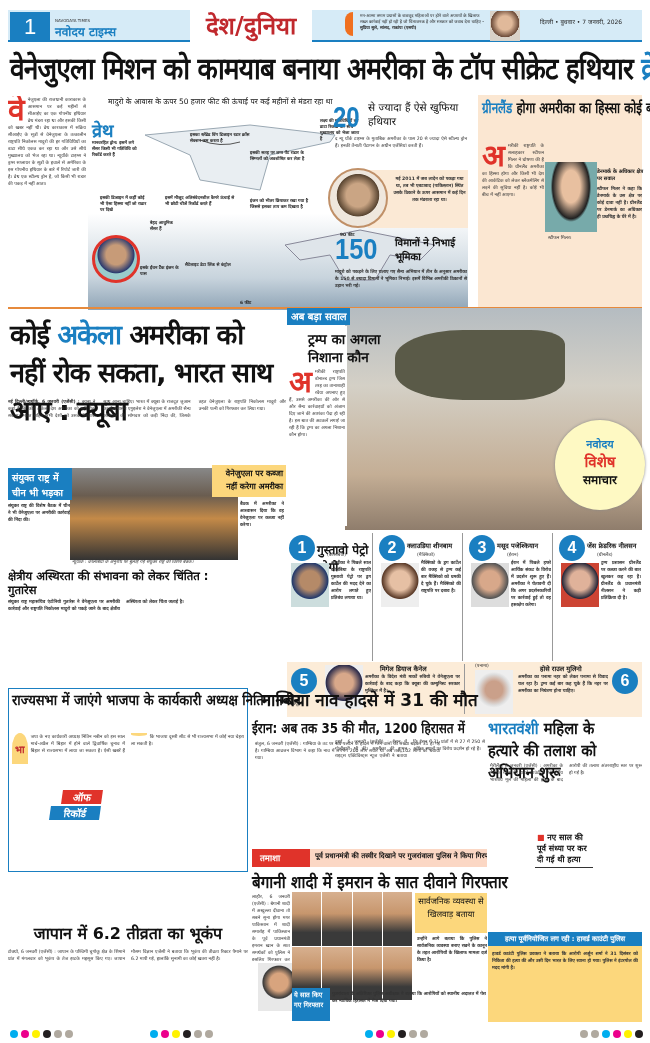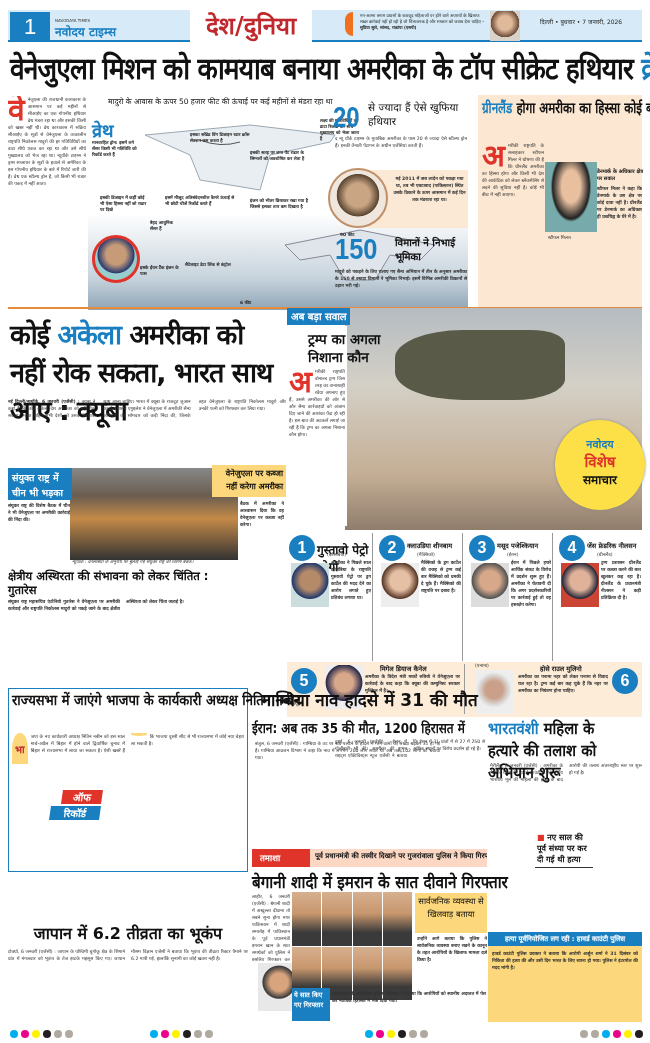--- a/index.html
+++ b/index.html
@@ -33,21 +33,21 @@
 .big150{left:335px;top:232px;font-size:30px;font-weight:bold;color:#1a7fc1;font-family:"Liberation Sans",sans-serif;transform:scaleX(.85);transform-origin:left}
 .greenland{left:478px;top:95px;width:164px;height:212px;background:#fbe7d2}
 .gl-head{left:482px;top:98px;font-size:15px;font-weight:bold;line-height:21px;white-space:nowrap;transform:scaleX(.78);transform-origin:left}
 .gl-photo{left:545px;top:162px;width:52px;height:70px;background:radial-gradient(ellipse at 50% 35%,#e8c0a0 25%,#222 50%,#7aa 55%)}
 .side-head{left:597px;top:168px;width:50px;font-size:5.2px;font-weight:bold;line-height:7px}
 .cuba-head{left:10px;top:316px;width:275px;font-size:27px;font-weight:bold;line-height:38px;letter-spacing:-1px}
 .sawal{left:287px;top:308px;width:63px;height:17px;background:#1a7fc1;color:#fff;font-size:10px;font-weight:bold;padding-left:4px;line-height:17px}
 .trump-head{left:308px;top:330px;font-size:13.5px;font-weight:bold;line-height:18px}
 .heli{left:345px;top:308px;width:297px;height:222px;background:linear-gradient(180deg,#b5bcc1 0%,#d4d0c6 35%,#c4ae95 75%,#8f7d6c 100%)}
 .heli-body{left:395px;top:330px;width:170px;height:70px;background:#5a5a48;border-radius:40% 20% 30% 40%}
-.badge{left:555px;top:420px;width:90px;height:90px;border-radius:50%;background:#fde047;box-shadow:0 0 3px #888;text-align:center;padding-top:16px}
+.badge{left:555px;top:420px;width:90px;height:90px;border-radius:50%;background:#fef9c3;box-shadow:0 0 3px #888;text-align:center;padding-top:16px}
 .un-hd{left:8px;top:468px;width:64px;height:32px;background:#1a7fc1;color:#fff;font-size:9.5px;font-weight:bold;line-height:15px;padding:2px 4px}
 .un-photo{left:70px;top:468px;width:168px;height:92px;background:linear-gradient(180deg,#888 0%,#6a5d50 30%,#c48a48 55%,#333 100%)}
 .ven-box{left:212px;top:465px;width:74px;height:32px;background:#fcd77c;font-size:8px;font-weight:bold;line-height:13px;text-align:right;padding:2px 3px}
 .guterres{left:8px;top:569px;width:230px;font-size:11.5px;line-height:14px;font-weight:bold}
 .num{width:26px;height:26px;border-radius:50%;background:#1a7fc1;color:#fff;font-weight:bold;text-align:center;line-height:26px;font-size:16px;font-family:"Liberation Sans",sans-serif}
 .face{width:38px;height:44px}
 .pbox{left:287px;top:662px;width:355px;height:55px;background:#fcecd8}
 .rs-box{left:8px;top:688px;width:240px;height:184px;border:1.5px solid #1a7fc1}
 .rs-head{left:12px;top:690px;font-size:14.5px;line-height:20px;font-weight:bold;white-space:nowrap;transform:scaleX(.9);transform-origin:left}
 .offrec{left:50px;top:790px;width:68px;height:45px}

